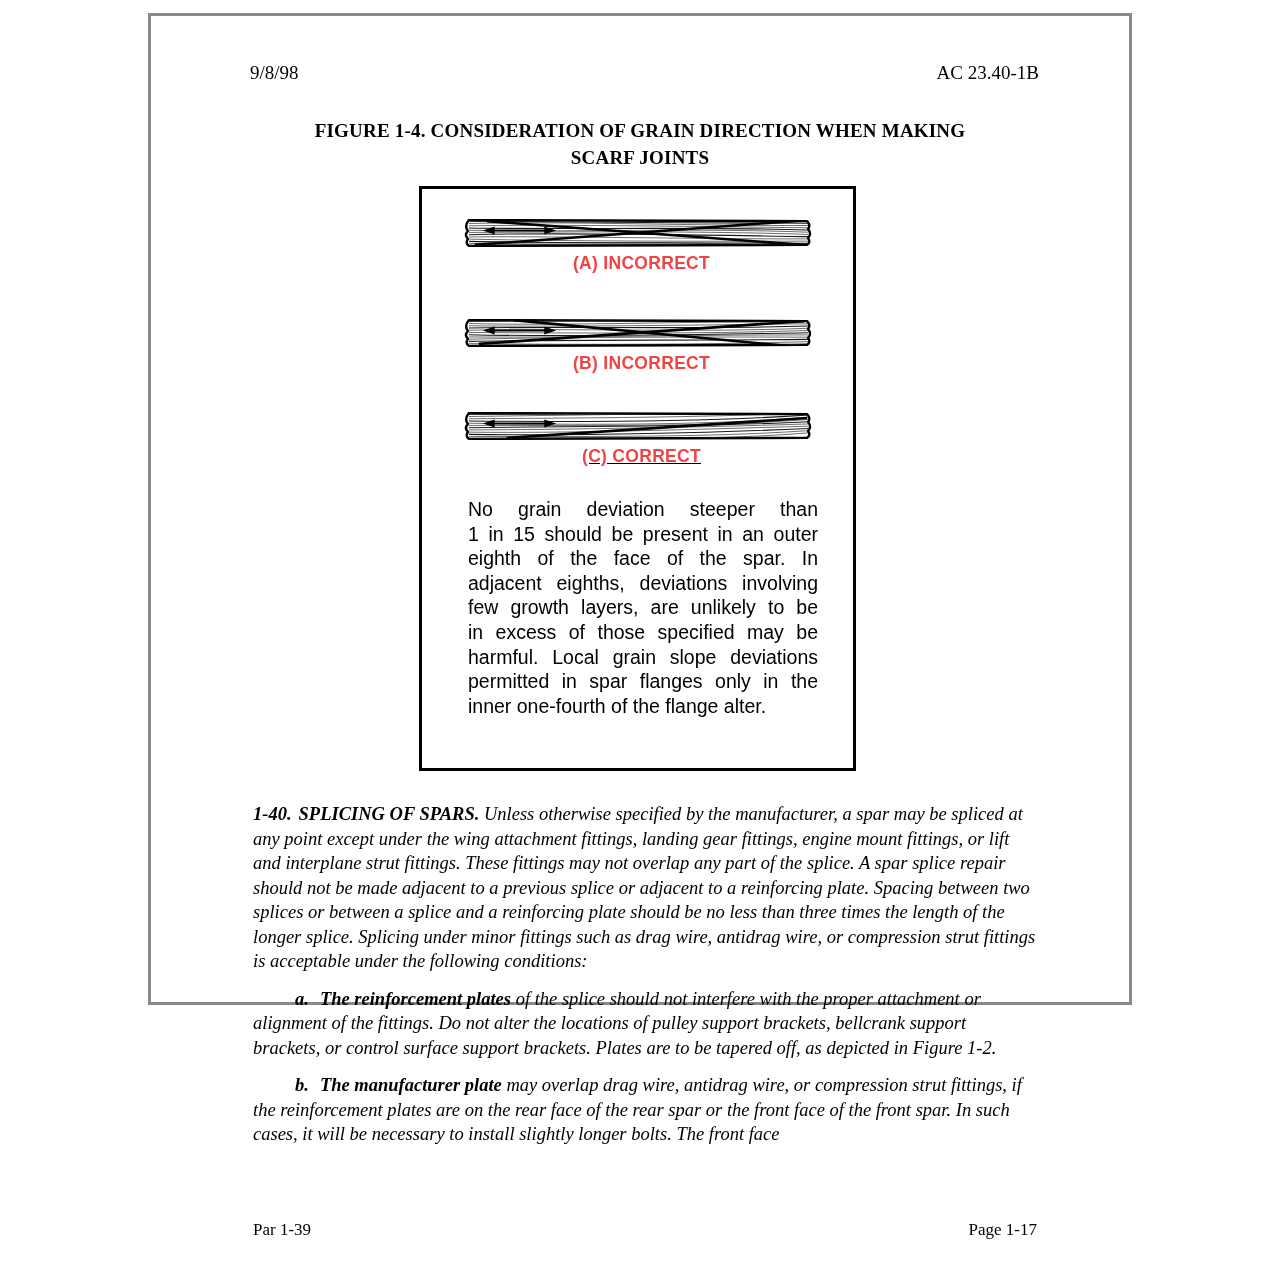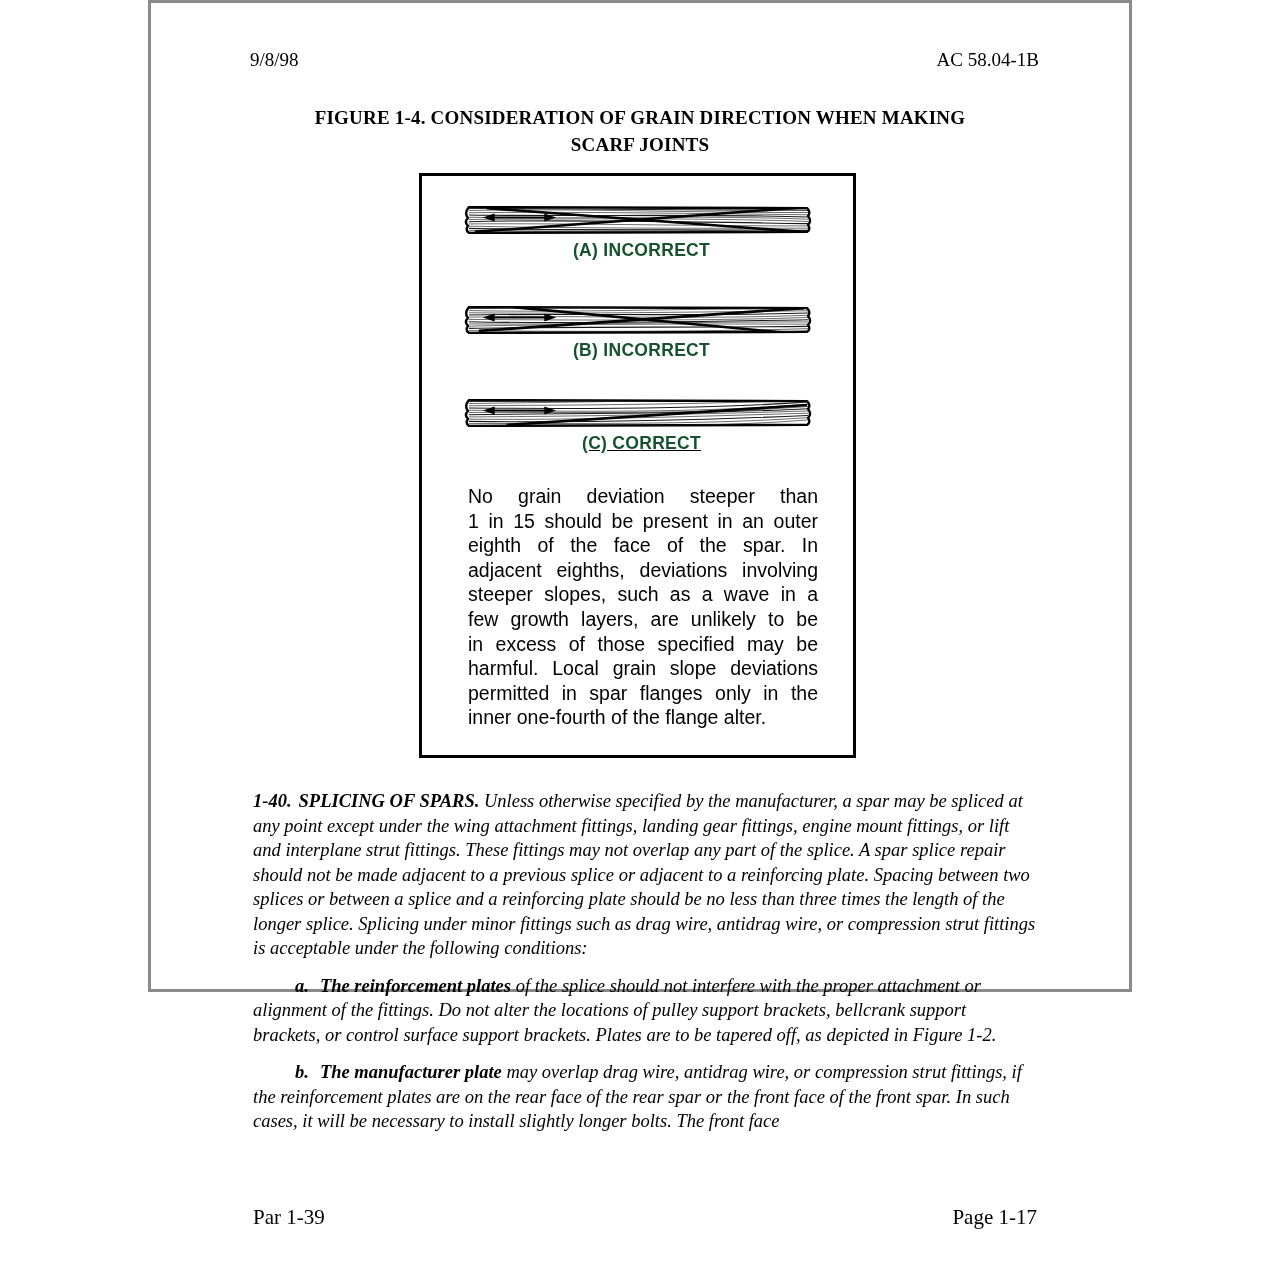--- a/index.html
+++ b/index.html
@@ -1,20 +1,20 @@
 <!DOCTYPE html>
 <html><head>
 <meta charset="utf-8">
 <style>
   * { margin:0; padding:0; box-sizing:border-box; }
   html,body { width:1280px; height:1280px; background:#ffffff; }
   body { position:relative; font-family:"Liberation Serif", serif; color:#000; }
 
   .page {
-    position:absolute; left:148px; top:0; width:984px; height:992px;
+    position:absolute; left:148px; top:13px; width:984px; height:992px;
     background:#fff; border:3px solid #8a8a8a; border-bottom-width:3px;
   }
 
   .hdr {
     position:absolute; top:46px; left:99px; width:789px;
     display:flex; justify-content:space-between;
     font-size:19px; line-height:22px;
   }
 
   .title {
@@ -26,21 +26,21 @@
   .figbox {
     position:absolute; left:268px; top:170px; width:437px; height:585px;
     border:3px solid #000; background:#fff;
   }
   .panel { position:absolute; left:0; width:100%; text-align:center; }
   .p-a { top:27px; } .p-b { top:127px; } .p-c { top:220px;text-decoration:underline; }
   .plank { display:block; margin:0 auto; width:357px; height:34px; }
   .plabel {
     margin-top:3px; font-family:"Liberation Sans", sans-serif;
     font-weight:bold; font-size:17.5px; line-height:20px; letter-spacing:0.3px;
-    color:#14532d;
+    color:#ef4444;
     margin-left:8px;
   }
 
   .caption {
     position:absolute; left:46px; top:308px; width:350px;
     font-family:"Liberation Sans", sans-serif;
     font-size:19.5px; line-height:24.6px; color:#000000;
   }
   .cl { text-align:justify; }
   .jl { text-align-last:justify; }
@@ -50,31 +50,31 @@
     font-size:18.5px; line-height:24.5px; text-align:left;font-style:italic;
   }
   .bodytext p { margin:0; }
   .bodytext p.item { margin-top:13px; text-indent:42px; }
   .sec-num { margin-right:7px; }
   .ilabel { padding-right:11px; }
 
   .ftr {
     position:absolute; top:1203px; left:102px; width:784px;
     display:flex; justify-content:space-between;
-    font-size:21px; line-height:22px;
+    font-size:17px; line-height:22px;
   }
 </style>
 </head>
 <body>
 
 <div class="page">
 
   <div class="hdr">
     <span>9/8/98</span>
-    <span>AC 58.04-1B</span>
+    <span>AC 23.40-1B</span>
   </div>
 
   <div class="title">
     <div>FIGURE 1-4. CONSIDERATION OF GRAIN DIRECTION WHEN MAKING</div>
     <div>SCARF JOINTS</div>
   </div>
 
   <div class="figbox">
 
     <div class="panel p-a">
@@ -161,21 +161,20 @@
           </g>
         </svg>
       <div class="plabel">(C) CORRECT</div>
     </div>
 
     <div class="caption">
       <div class="cl jl">No grain deviation steeper than</div>
       <div class="cl jl">1 in 15 should be present in an outer</div>
       <div class="cl jl">eighth of the face of the spar.  In</div>
       <div class="cl jl">adjacent eighths, deviations involving</div>
-      <div class="cl jl">steeper slopes, such as a wave in a</div>
       <div class="cl jl">few growth layers, are unlikely to be</div>
       <div class="cl jl">in excess of those specified may be</div>
       <div class="cl jl">harmful.  Local grain slope deviations</div>
       <div class="cl jl">permitted in spar flanges only in the</div>
       <div class="cl">inner one-fourth of the flange alter.</div>
     </div>
   </div>
 
   <div class="bodytext">
     <p class="sec"><b class="sec-num">1-40.</b><b>SPLICING OF SPARS.</b> <span>Unless otherwise specified by the manufacturer, a spar may be spliced at any point except under the wing attachment fittings, landing gear fittings, engine mount fittings, or lift and interplane strut fittings. These fittings may not overlap any part of the splice. A spar splice repair should not be made adjacent to a previous splice or adjacent to a reinforcing plate. Spacing between two splices or between a splice and a reinforcing plate should be no less than three times the length of the longer splice. Splicing under minor fittings such as drag wire, antidrag wire, or compression strut fittings is acceptable under the following conditions:</span></p>

